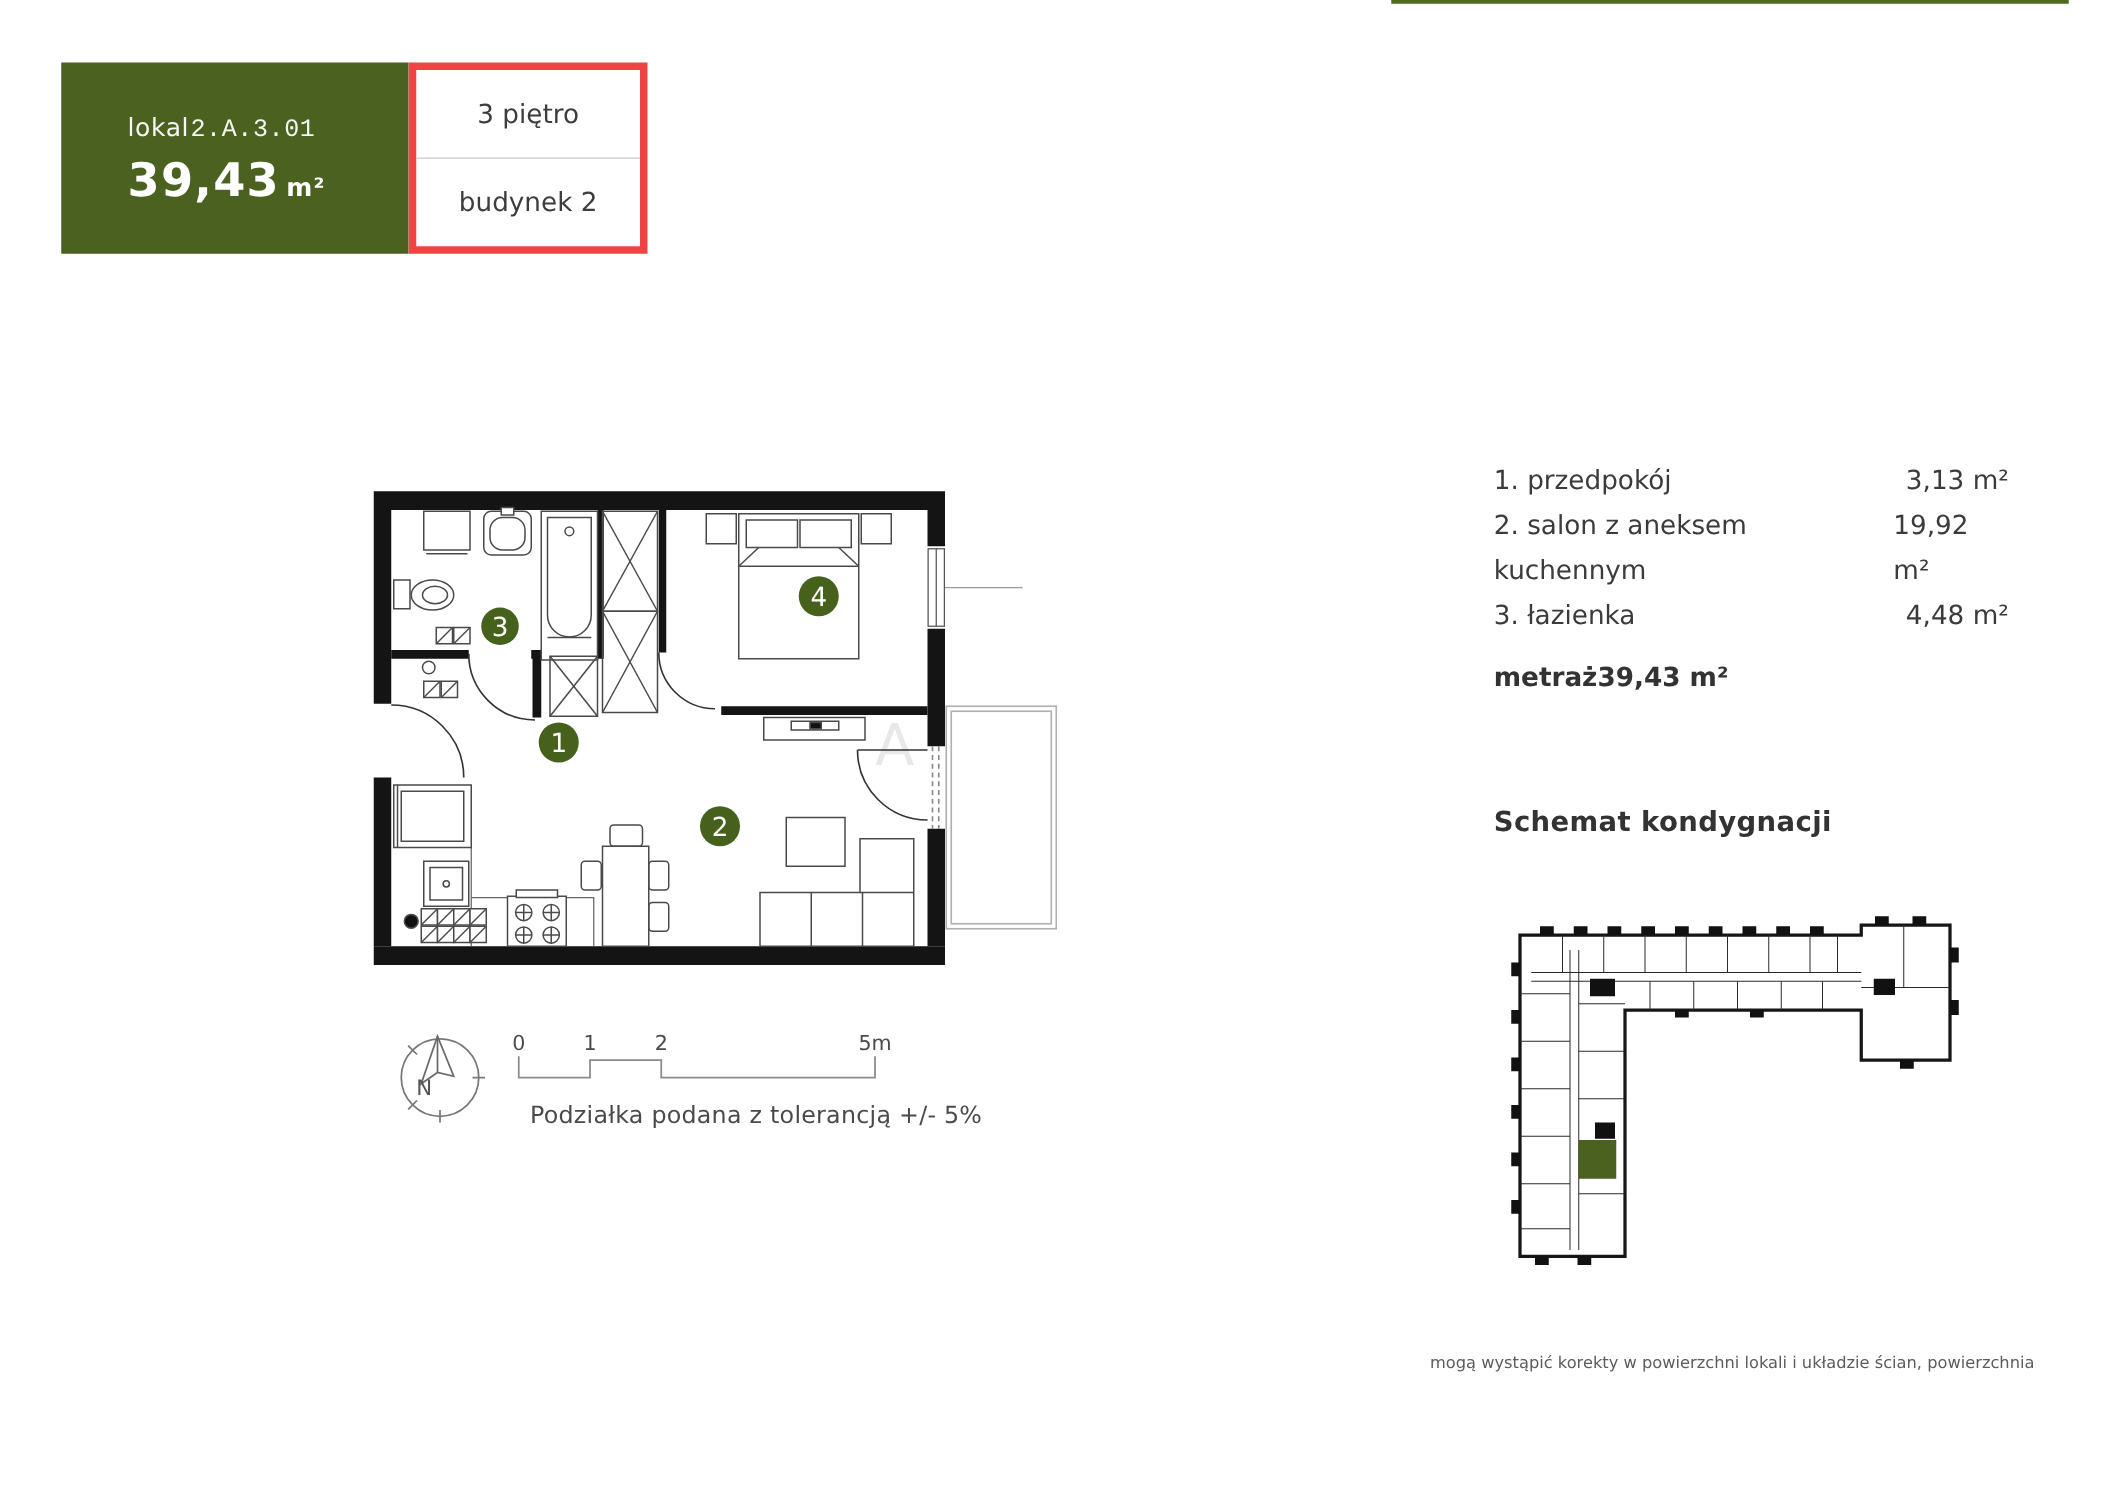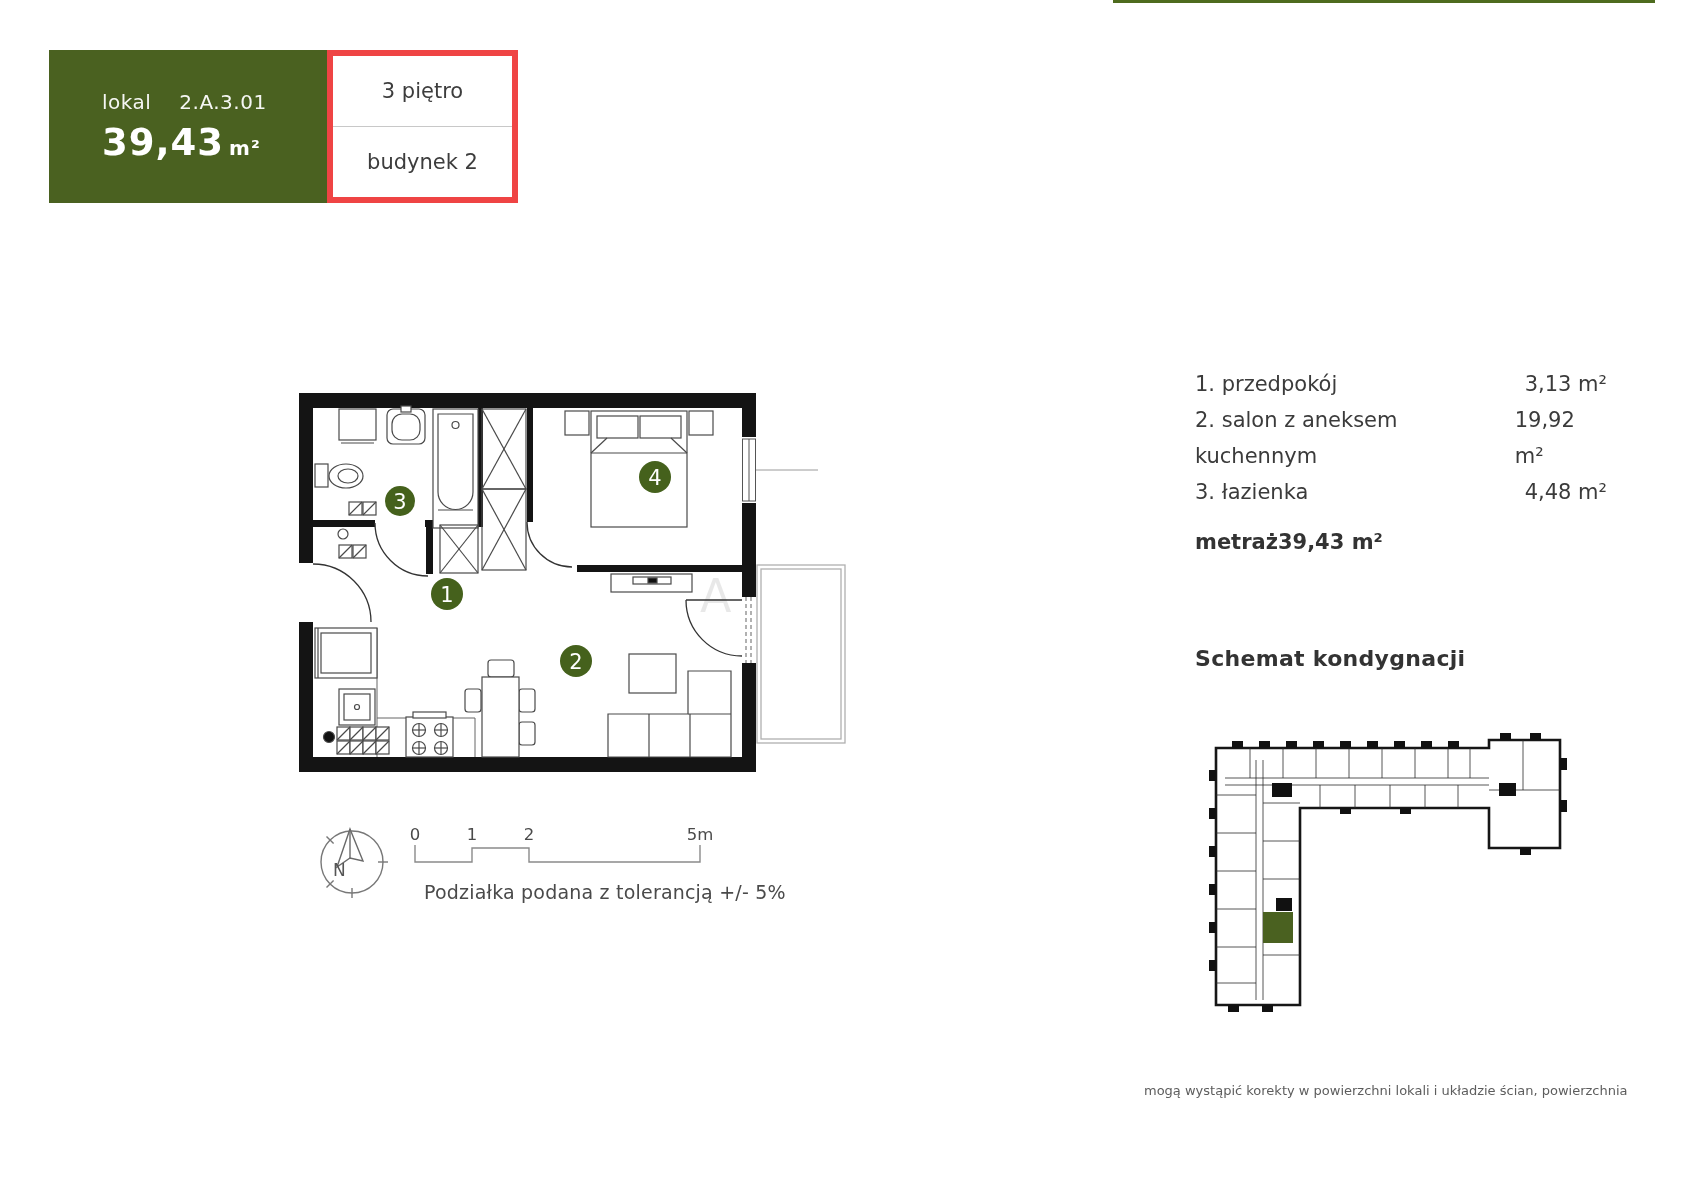--- a/index.html
+++ b/index.html
@@ -5,21 +5,21 @@
   html,body{margin:0;padding:0;background:#fff;}
   .canvas{position:relative;width:1699px;height:1200px;background:#fff;overflow:hidden;
           font-family:"DejaVu Sans",sans-serif;color:#3b3b3b;}
   .abs{position:absolute;}
   
   .top-bar{left:1113px;top:0;width:542px;height:3px;background:#4e6b1e;}
   
   .green-box{left:49px;top:50px;width:278px;height:153px;background:#4a6120;color:#fff;
              box-sizing:border-box;padding:40px 0 0 53px;}
   .lokal-line{font-size:20px;letter-spacing:.5px;opacity:.95;font-weight:400;}
-  .lokal-line .code{margin-left:28px;}
+  .lokal-line .code{margin-left:1px;font-family:Liberation Mono, monospace;}
   .area-line{margin-top:7px;font-weight:700;letter-spacing:1px;}
   .area-line .num{font-size:37px;}
   .area-line .unit{font-size:20px;margin-left:5px;}
   .info-boxes{left:327px;top:50px;width:191px;height:153px;border:6px solid #ef4444;
               box-sizing:border-box;display:flex;flex-direction:column;background:#fff;}
   .info-cell{flex:1;display:flex;align-items:center;justify-content:center;
              font-size:21px;color:#3d3d3d;}
   .info-cell:first-child{border-bottom:1px solid #c8c8c8;}
   
   .room-list{left:1195px;top:366px;width:412px;font-size:21px;color:#3b3b3b;}

